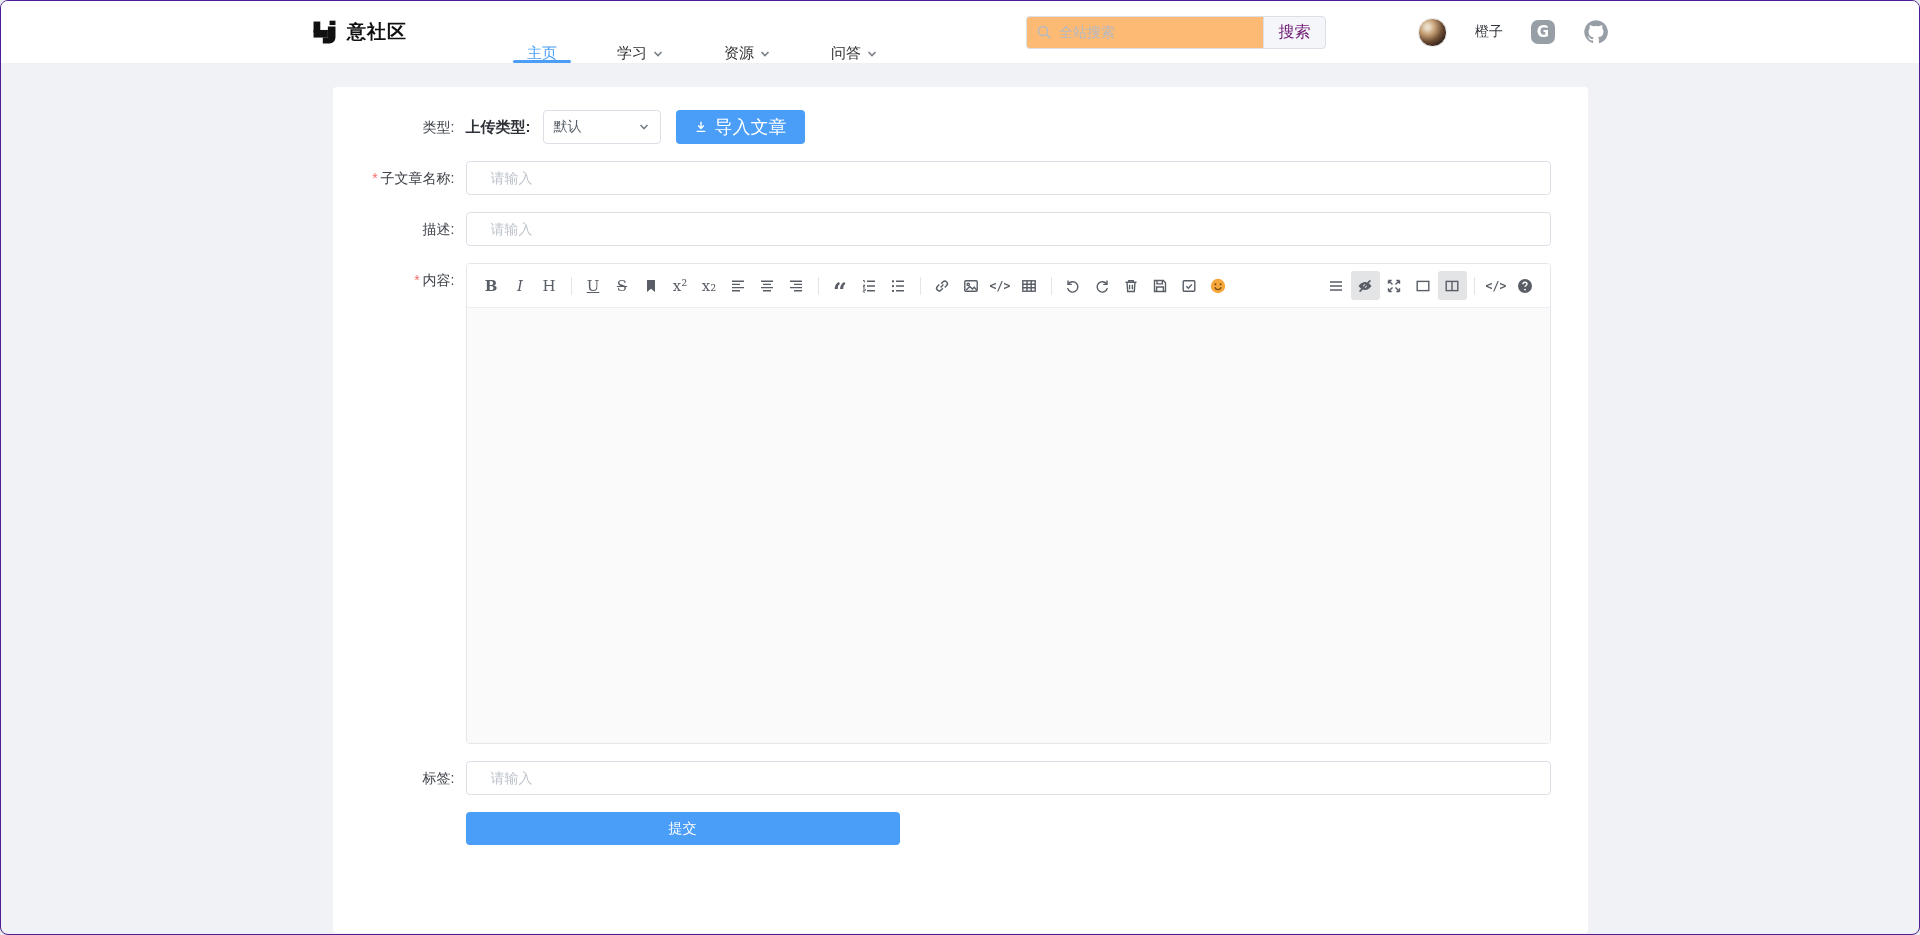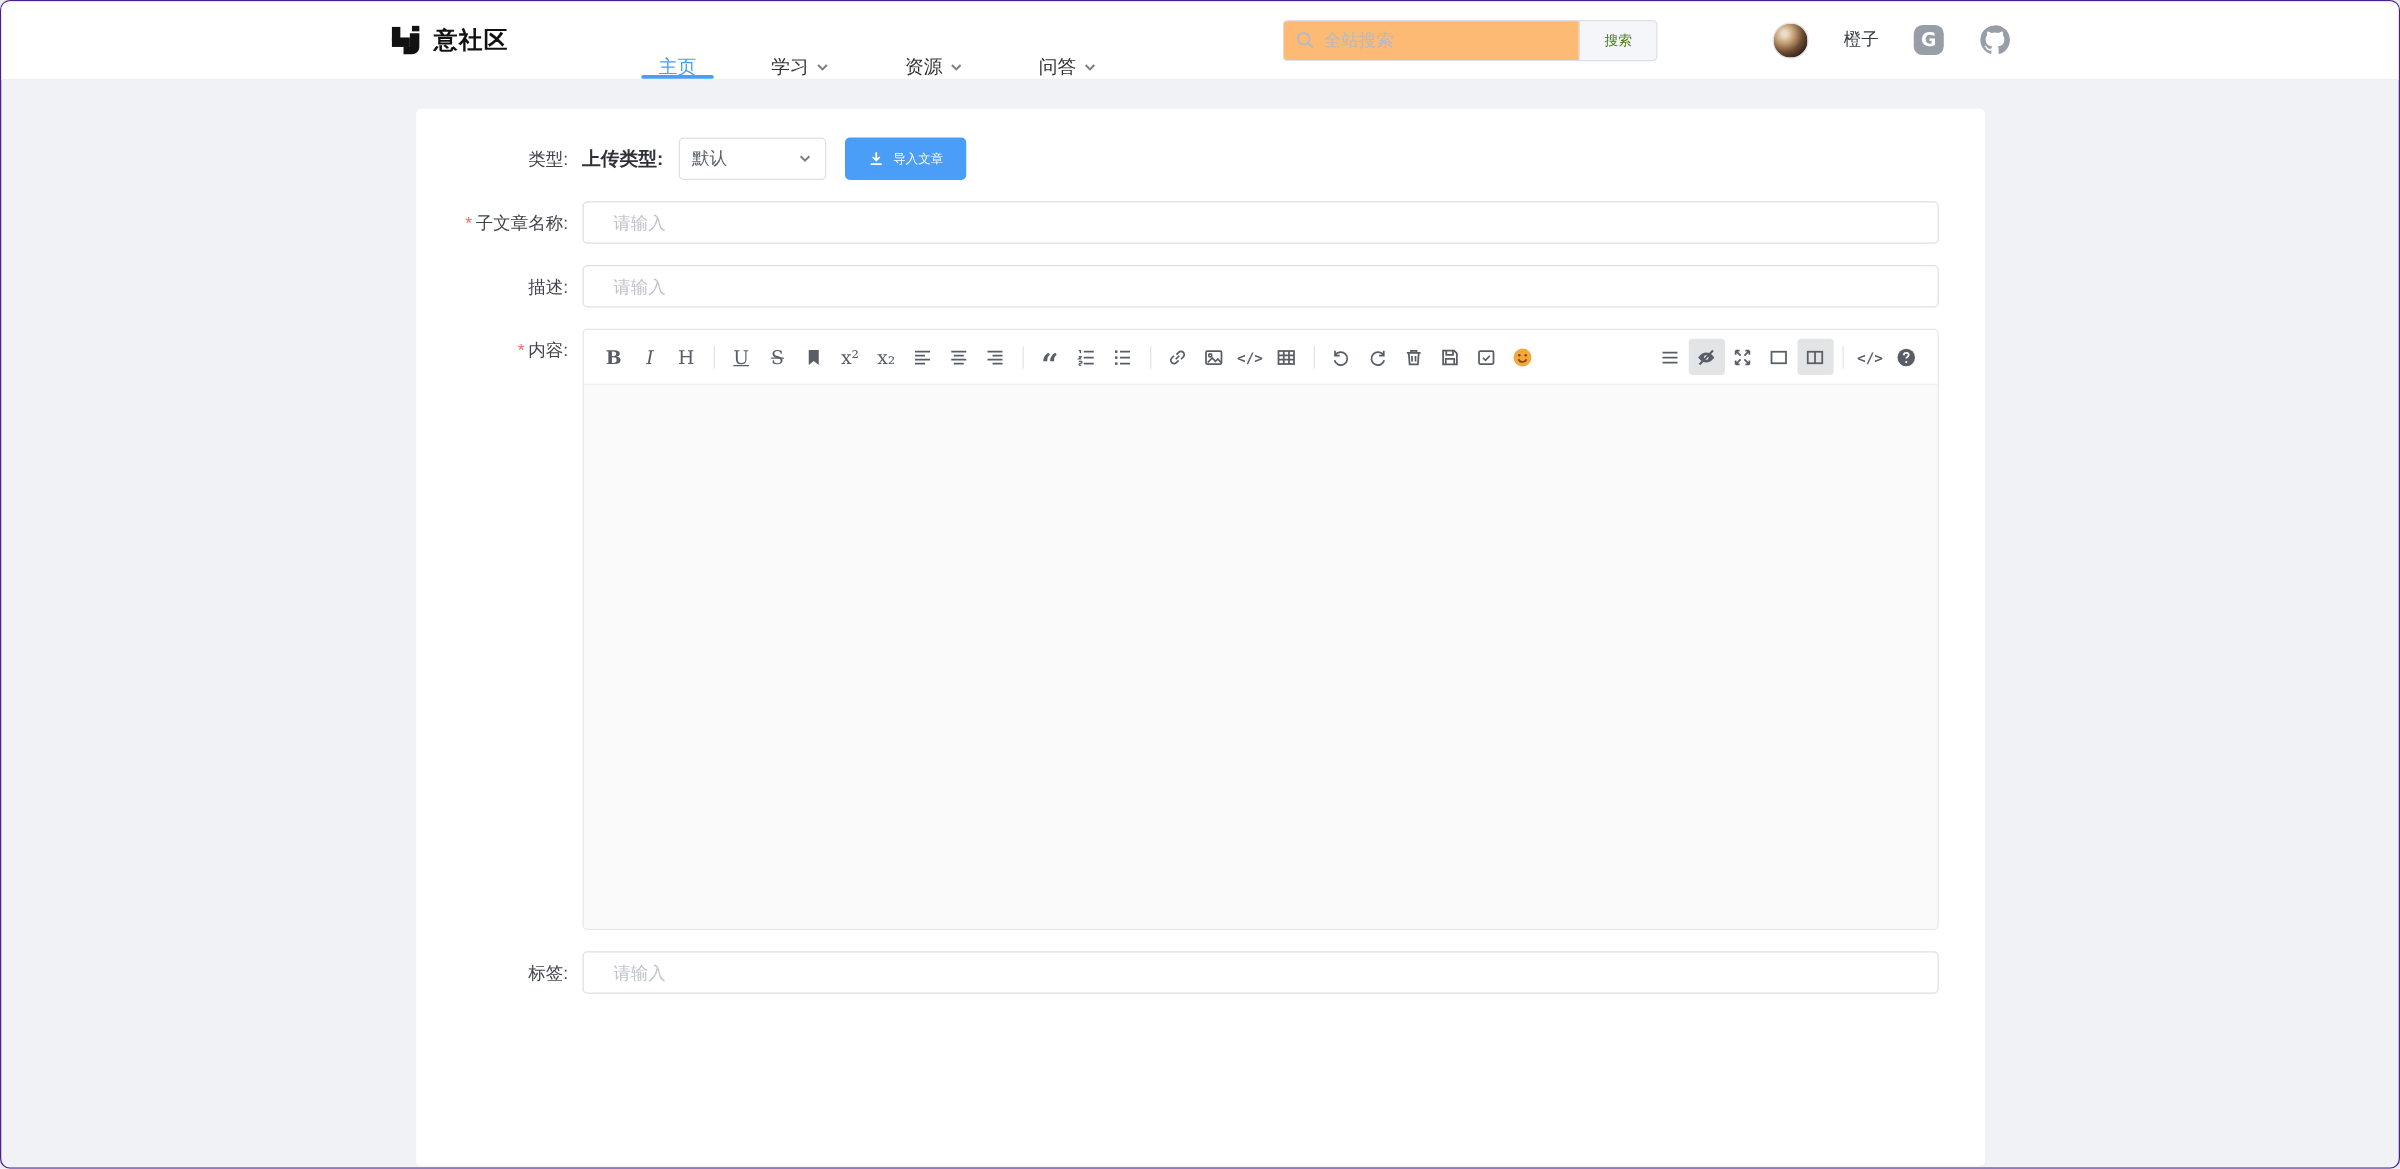--- a/index.html
+++ b/index.html
@@ -16,21 +16,21 @@
   .nav-item { display:flex; align-items:center; gap:5px; padding:0 14px; margin:0 16px; font-size:15px; color:#303133; cursor:pointer; position:relative; }
   .nav-item.active { color:#4a9ef8; }
   .nav-item.active .tab-underline { position:absolute; left:0; right:0; bottom:0; height:3px; background:#4a9ef8; border-radius:2px; }
   .chev { width:12px; height:12px; stroke:#7a7f88; fill:none; stroke-width:1.6; }
 
   .searchbar { display:flex; margin-left:118px; }
   .search-box { position:relative; }
   .search-box input { width:237px; height:33px; border:1px solid #dcdfe6; border-right:none; border-radius:4px 0 0 4px; padding:0 10px 0 32px; font-size:14px; color:#303133; outline:none; background:#fdba74; font-family:inherit; }
   .search-box input::placeholder { color:#b4b9c2; }
   .search-glyph { position:absolute; left:10px; top:8px; width:16px; height:16px; stroke:#b4b9c2; fill:none; stroke-width:1.5; }
-  .search-btn { width:63px; height:33px; border:1px solid #dcdfe6; border-radius:0 4px 4px 0; background:#f4f6f9; color:#4d7c0f; font-size:11px; cursor:pointer; font-family:inherit; }
+  .search-btn { width:63px; height:33px; border:1px solid #dcdfe6; border-radius:0 4px 4px 0; background:#f4f6f9; color:#701a75; font-size:16px; cursor:pointer; font-family:inherit; }
 
   .user-zone { display:flex; align-items:center; gap:28px; margin-left:auto; margin-right:310px; }
   .avatar { width:29px; height:29px; border-radius:50%; background:radial-gradient(circle at 32% 30%, #e9dcc8 8%, #c7a277 28%, #6d4c33 55%, #2e2018 80%); border:1px solid #e3e3e3; cursor:pointer; }
   .user-name { font-size:14px; color:#33373d; cursor:pointer; }
   .gitee-badge { width:24px; height:24px; border-radius:7px; background:#979ea6; color:#fff; font-weight:bold; font-size:15px; display:flex; align-items:center; justify-content:center; cursor:pointer; font-family:"DejaVu Sans",sans-serif; }
   .gh { width:26px; height:26px; cursor:pointer; }
 
   
   .card { width:1255px; margin:23px auto 0; background:#fff; border-radius:4px; height:846px; padding-top:23px; }
   .frow { display:flex; margin-bottom:17px; }
@@ -41,21 +41,21 @@
   
   .row-split { display:flex; justify-content:space-between; align-items:center; }
   .seg { display:flex; }
   .seg-btn { width:60px; height:34px; border:1px solid #dcdfe6; border-left-width:0; background:#fff; color:#8d929b; font-size:14px; cursor:pointer; font-family:inherit; }
   .seg-btn:first-child { border-left-width:1px; border-radius:4px 0 0 4px; }
   .seg-btn:last-child { border-radius:0 4px 4px 0; }
   .seg-btn.active { background:#4a9ef8; border-color:#4a9ef8; color:#fff; }
   .upload-cluster { display:flex; align-items:center; }
   .upload-label { font-size:15px; font-weight:bold; color:#2e3238; margin-right:12px; }
   .select { width:118px; height:34px; border:1px solid #dcdfe6; border-radius:4px; display:flex; align-items:center; justify-content:space-between; padding:0 10px; font-size:14px; color:#5a6069; cursor:pointer; margin-right:15px; background:#fff; }
-  .btn-primary { height:34px; background:#4a9ef8; color:#fff; border:none; border-radius:4px; font-size:10px; padding:0 18px; display:flex; align-items:center; gap:7px; cursor:pointer; font-family:inherit; }
+  .btn-primary { height:34px; background:#4a9ef8; color:#fff; border:none; border-radius:4px; font-size:18px; padding:0 18px; display:flex; align-items:center; gap:7px; cursor:pointer; font-family:inherit; }
   .dl-glyph { width:14px; height:14px; stroke:#fff; fill:none; stroke-width:1.6; }
 
   .text-input { width:100%; height:34px; border:1px solid #dcdfe6; border-radius:4px; padding:0 24px; font-size:14px; color:#303133; outline:none; font-family:inherit; }
   .text-input::placeholder { color:#bfc4cc; }
 
   
   .editor { border:1px solid #e3e6ea; border-radius:4px; overflow:hidden; }
   .toolbar { height:44px; display:flex; align-items:center; padding:0 10px; background:#fff; border-bottom:1px solid #eceef1; }
   .tb-btn { width:29px; height:29px; display:flex; align-items:center; justify-content:center; border-radius:3px; cursor:pointer; color:#595e66; }
   .tb-btn.active { background:#e3e4e6; }
@@ -364,16 +364,19 @@
 
     <div class="frow">
       <div class="frow-label">标签:</div>
       <div class="frow-ctrl">
         <input class="text-input" type="text" placeholder="请输入" style="">
       </div>
     </div>
 
     <div class="frow">
       <div class="frow-label"></div>
+      <div class="frow-ctrl">
+        <button class="submit-btn">提交</button>
+      </div>
     </div>
 
   </div>
 </div>
 
 </body></html>

